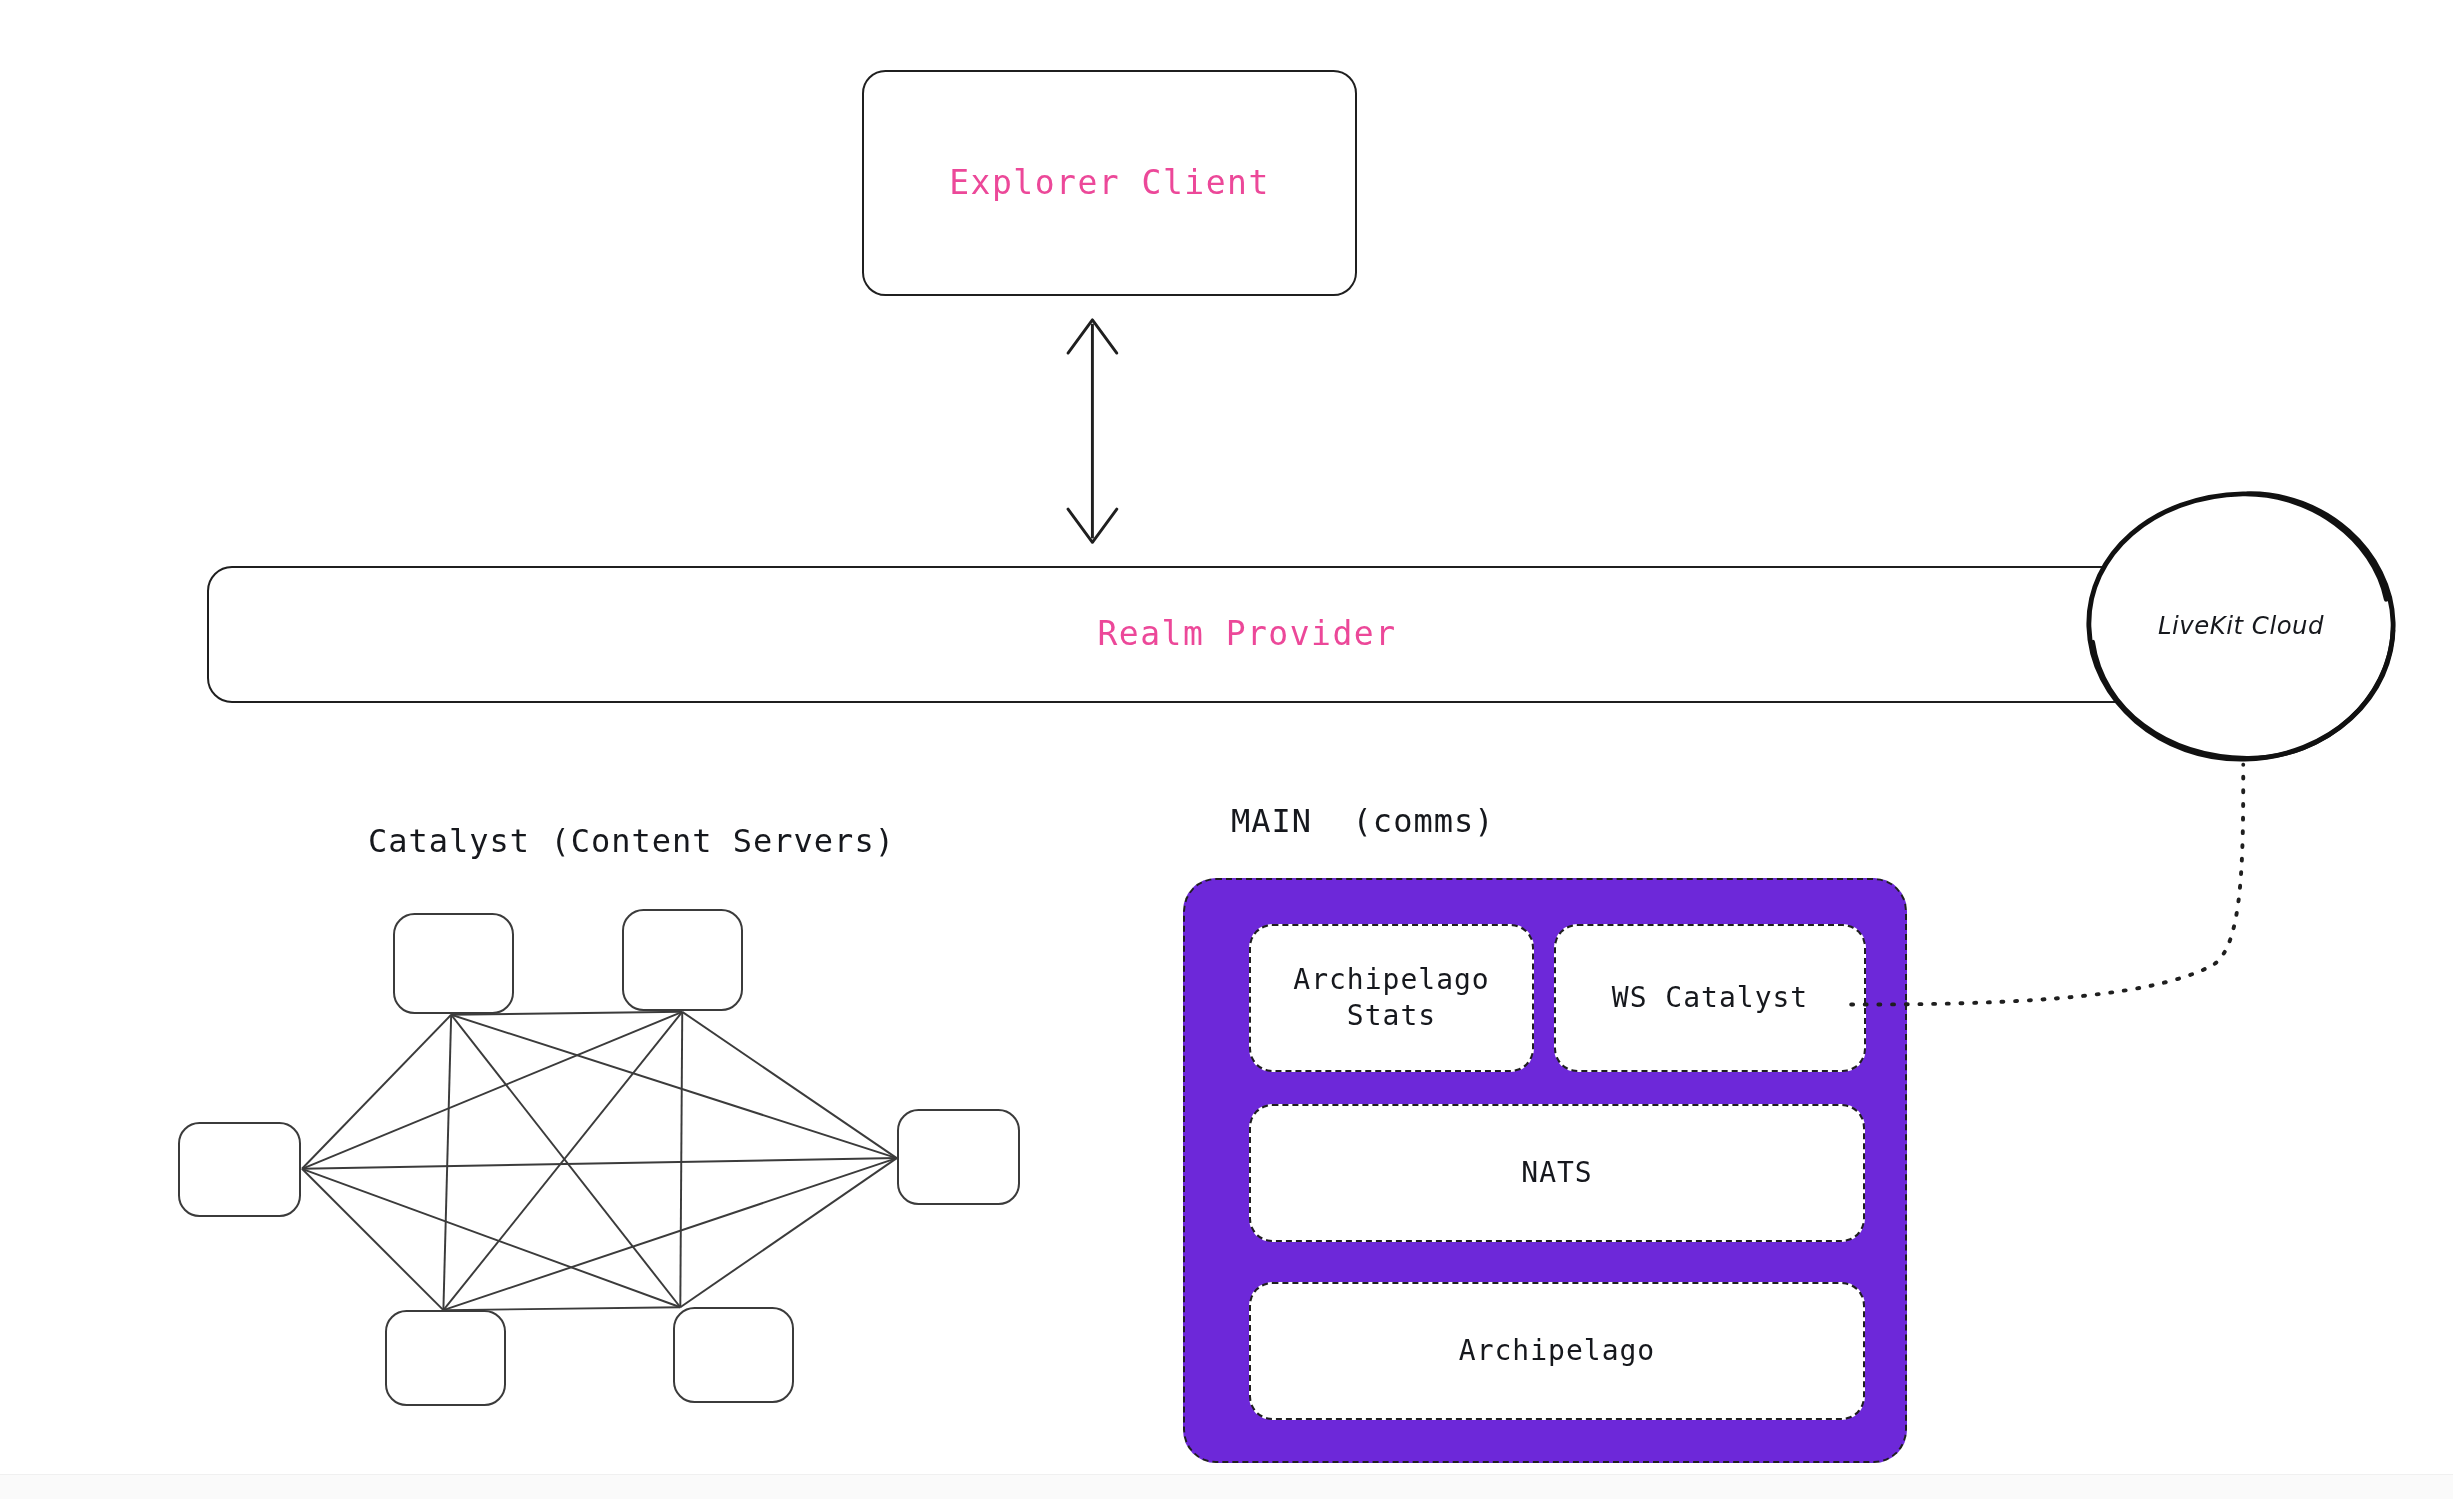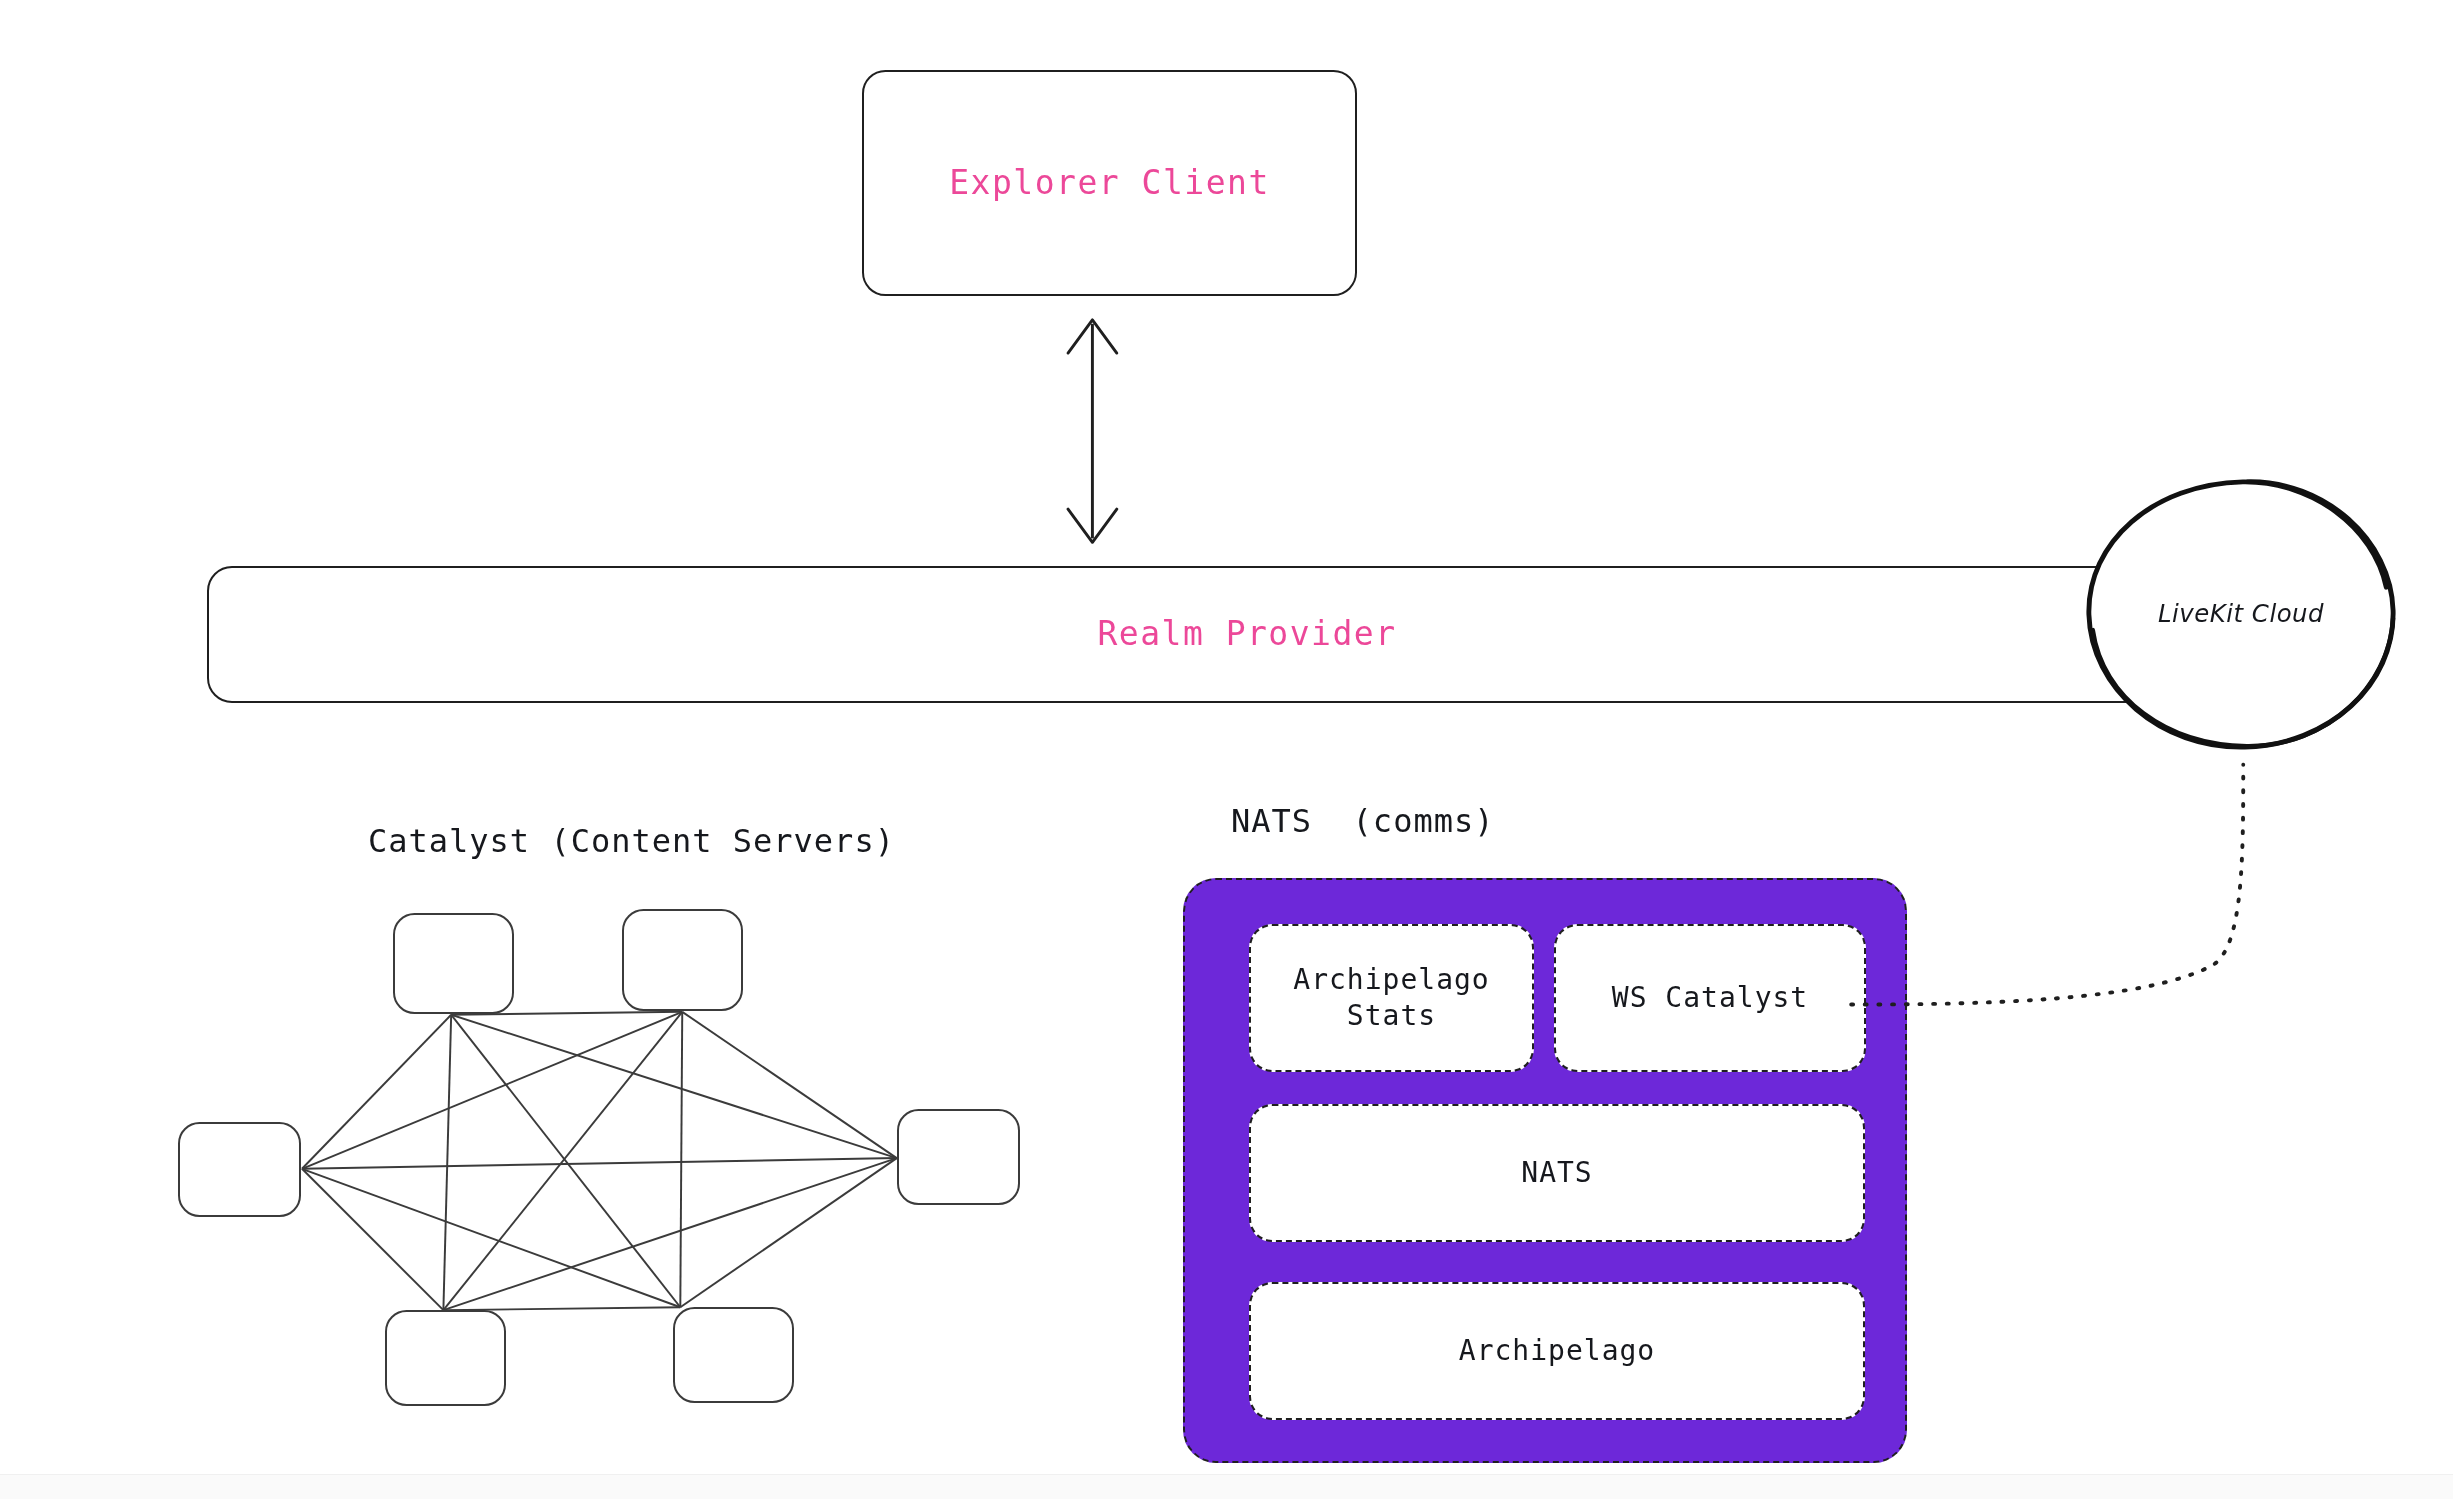--- a/index.html
+++ b/index.html
@@ -57,21 +57,21 @@
   #realm-provider {
     left: 207px; top: 566px; width: 2080px; height: 137px;
     border-width: 2.9px;
     border-radius: 25px;
   }
   #realm-provider .box-label { font-size: 33px; letter-spacing: 1.5px; }
 
   
   #livekit-cloud {
     position: absolute;
-    left: 2085px; top: 476px;
+    left: 2085px; top: 488px;
     width: 312px; height: 275px;
   }
   #livekit-cloud svg { display: block; width: 100%; height: 100%; overflow: visible; }
   #livekit-cloud .lk-label {
     position: absolute;
     left: 0; top: 0; width: 100%; height: 100%;
     display: flex; align-items: center; justify-content: center;
     font-family: "DejaVu Sans", "Liberation Sans", sans-serif;
     font-size: 24.4px;
     font-style: italic;
@@ -175,21 +175,21 @@
                C 232 5 296 52 309 114" fill="#ffffff" stroke="#111111" stroke-width="5" stroke-linecap="round" fill-rule="evenodd"></path>
       <path d="M 8 158
                C 18 228 84 276 166 277
                C 248 278 312 216 316 146" fill="none" stroke="#111111" stroke-width="4.5" stroke-linecap="round"></path>
     </svg>
     <div class="lk-label">LiveKit Cloud</div>
   </div>
 
   <div class="section-title" id="catalyst-title">Catalyst (Content Servers)</div>
 
-  <div class="section-title" id="main-title">NATS  (comms)</div>
+  <div class="section-title" id="main-title">MAIN  (comms)</div>
 
   <div id="catalyst-group">
     <svg id="catalyst-edges" viewBox="0 0 960 580">
       <g stroke="#3b3b3b" stroke-width="2" fill="none">
 
         <line x1="313" y1="140" x2="550" y2="137"></line>
         <line x1="313" y1="140" x2="160" y2="298"></line>
         <line x1="313" y1="140" x2="770" y2="287"></line>
         <line x1="313" y1="140" x2="305" y2="443"></line>
         <line x1="313" y1="140" x2="548" y2="440"></line>

